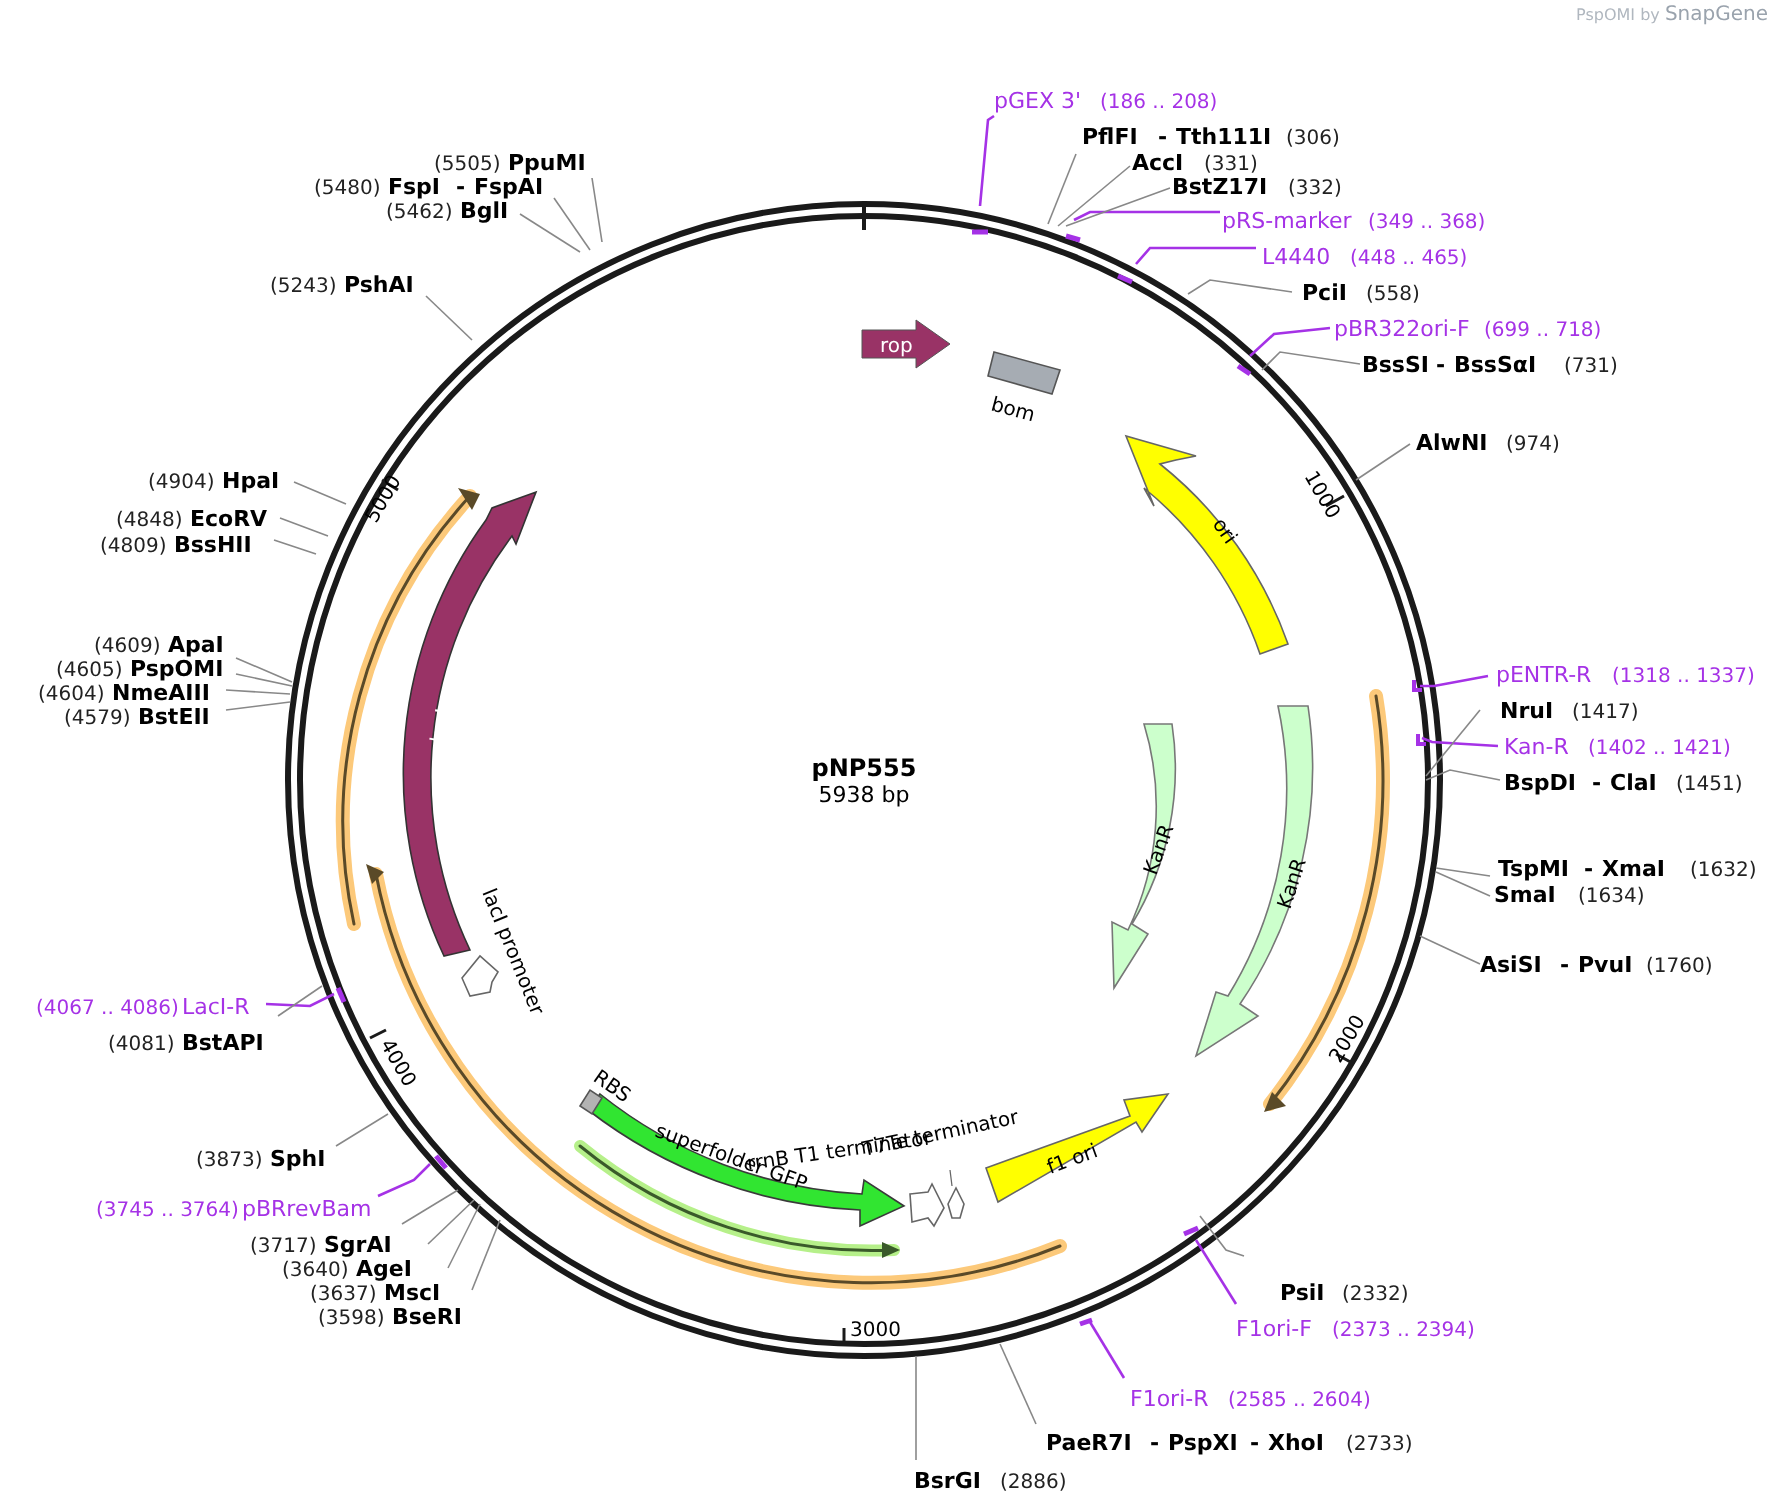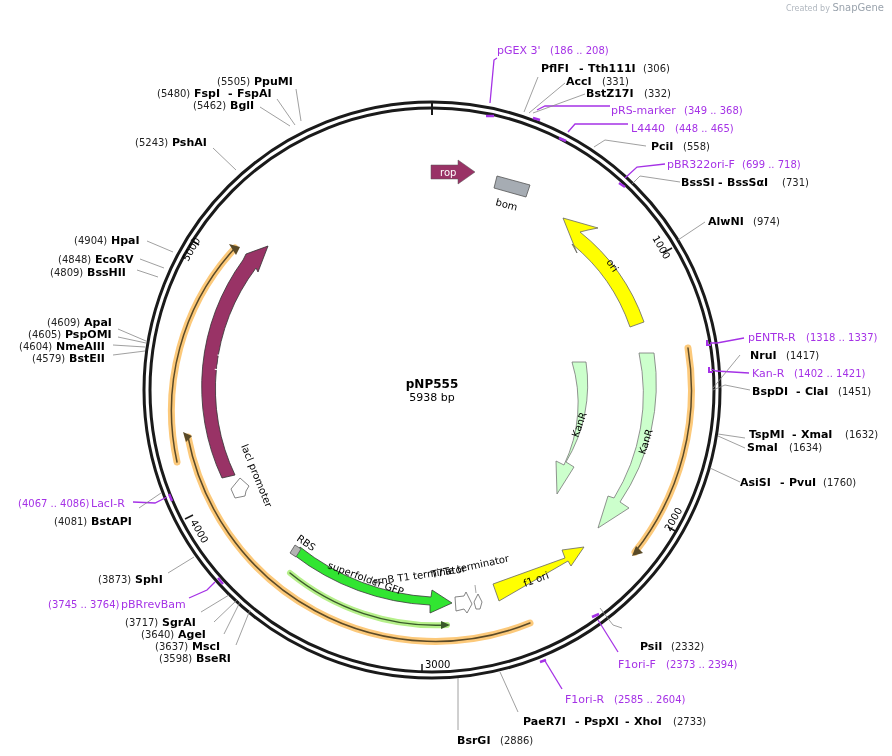--- a/index.html
+++ b/index.html
@@ -11,21 +11,21 @@
   .ppos{font-size:10px;fill:#a532e6;}
   .flabel{font-size:10px;fill:#000;}
   .ticklbl{font-size:10px;fill:#000;}
   .credit{position:absolute;right:8px;top:2px;font-size:8px;color:#b0b7bf;}
   .credit b{font-size:10px;font-weight:normal;color:#9aa3ad;}
 </style>
 </head>
 <body>
 
 <div class="credit">
-  <span>Created by</span>
+  <span>PspOMI by</span>
   <b>SnapGene</b>
 </div>
 
 <svg width="892" height="756" viewBox="0 0 892 756">
 
   <g>
     <circle cx="432" cy="390" r="288" fill="none" stroke="#1a1a1a" stroke-width="3"></circle>
     <circle cx="432" cy="390" r="282" fill="none" stroke="#1a1a1a" stroke-width="3"></circle>
     <line x1="432" y1="101" x2="432" y2="115" stroke="#1a1a1a" stroke-width="2"></line>
   </g>

